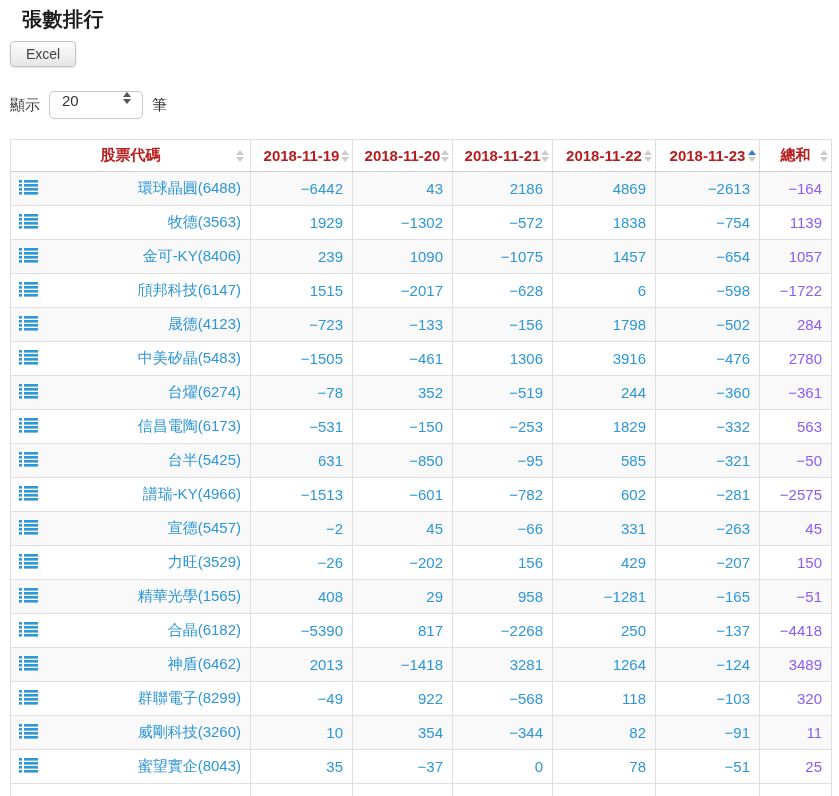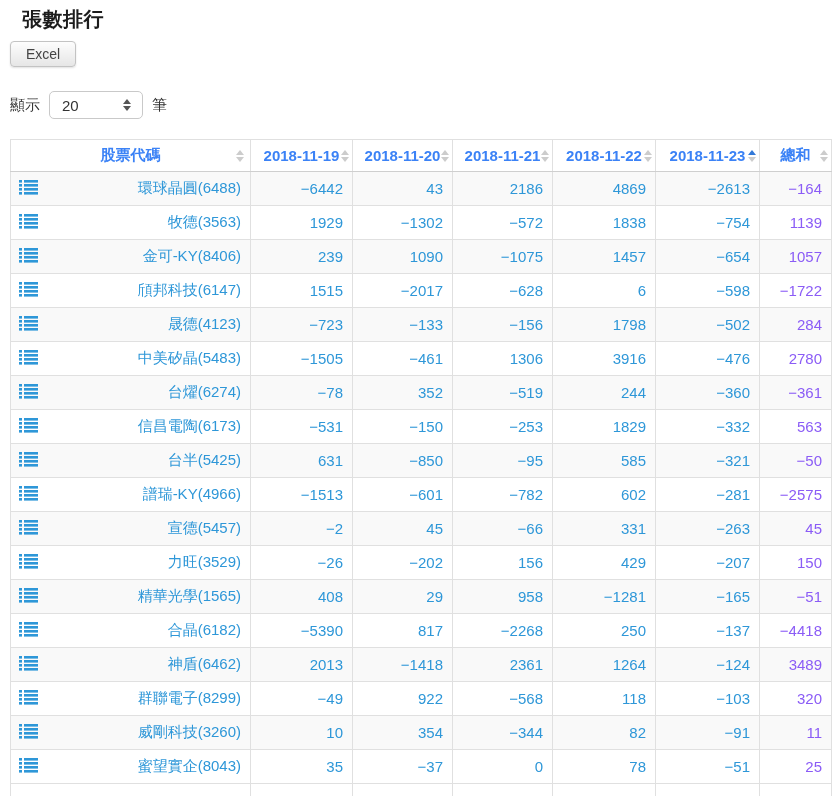--- a/index.html
+++ b/index.html
@@ -16,38 +16,38 @@
   .excel-btn {
     display:inline-block; padding:4px 15px; font-size:14px; color:#444;
     background:linear-gradient(#fdfdfd,#e6e6e6);
     border:1px solid #c3c3c3; border-radius:4px;
     box-shadow:0 1px 2px rgba(0,0,0,.12); cursor:pointer; margin-bottom:20px;
   }
 
   .controls { display:flex; justify-content:space-between; align-items:center; margin:4px 0 20px; font-size:15px; color:#333; }
   .length-wrap { display:flex; align-items:center; }
   .fake-select {
-    display:inline-flex; align-items:center; justify-content:space-between;
+    display:inline-flex; justify-content:space-between;
     width:94px; height:28px; margin:0 9px; padding:0 11px 0 12px;
     border:1px solid #c9c9c9; border-radius:5px; background:#fff; cursor:pointer;
   }
   .spinner { display:flex; flex-direction:column; align-items:center; }
   .spinner .up  { width:0;height:0;border-left:4px solid transparent;border-right:4px solid transparent;border-bottom:5px solid #555; margin-bottom:2px; }
   .spinner .dn  { width:0;height:0;border-left:4px solid transparent;border-right:4px solid transparent;border-top:5px solid #555; }
   .search-wrap { display:flex; align-items:center; }
   .search-input {
     width:214px; height:28px; margin-left:9px; padding:0 8px;
     border:1px solid #c9c9c9; border-radius:5px; font-size:14px; outline:none;
     font-family:"Liberation Sans", sans-serif;
   }
 
   table { width:821px; border-collapse:collapse; table-layout:fixed; font-size:15px; }
   th, td { border:1px solid #e0e0e0; }
   thead th {
-    position:relative; font-weight:bold; color:#3b82f6; text-align:center;
+    position:relative; font-weight:bold; color:#b91c1c; text-align:center;
     padding:6px 4px; height:32px; background:#fff; border-bottom:1px solid #cfcfcf; cursor:pointer;
     white-space:nowrap; overflow:hidden;
   }
   .sort-icon { position:absolute; right:3px; top:50%; transform:translateY(-50%);
     display:flex; flex-direction:column; align-items:center; }
   .sort-icon .up { width:0;height:0;border-left:4px solid transparent;border-right:4px solid transparent;border-bottom:5px solid #ccc; margin-bottom:2px; }
   .sort-icon .dn { width:0;height:0;border-left:4px solid transparent;border-right:4px solid transparent;border-top:5px solid #ccc; }
   th.sorted-asc .sort-icon .up { border-bottom-color:#3379d8; }
   th.col-stock .sort-icon { right:6px; }
 
@@ -510,21 +510,21 @@
                   <rect x="5" y="8" width="14" height="2.6"></rect>
             <rect x="0" y="12" width="3" height="2.6"></rect>
                   <rect x="5" y="12" width="14" height="2.6"></rect>
           </g>
         </svg>
       </span>
       <a>神盾(6462)</a>
     </td>
     <td>2013</td>
     <td>−1418</td>
-    <td>2361</td>
+    <td>3281</td>
     <td>1264</td>
     <td>−124</td>
     <td class="total-cell">3489</td>
   </tr>
         <tr>
     <td class="name-cell">
       <span class="list-icon">
         <svg width="19" height="15" viewBox="0 0 19 15">
           <g fill="#2e97d8">
             <rect x="0" y="0" width="3" height="2.6"></rect>

